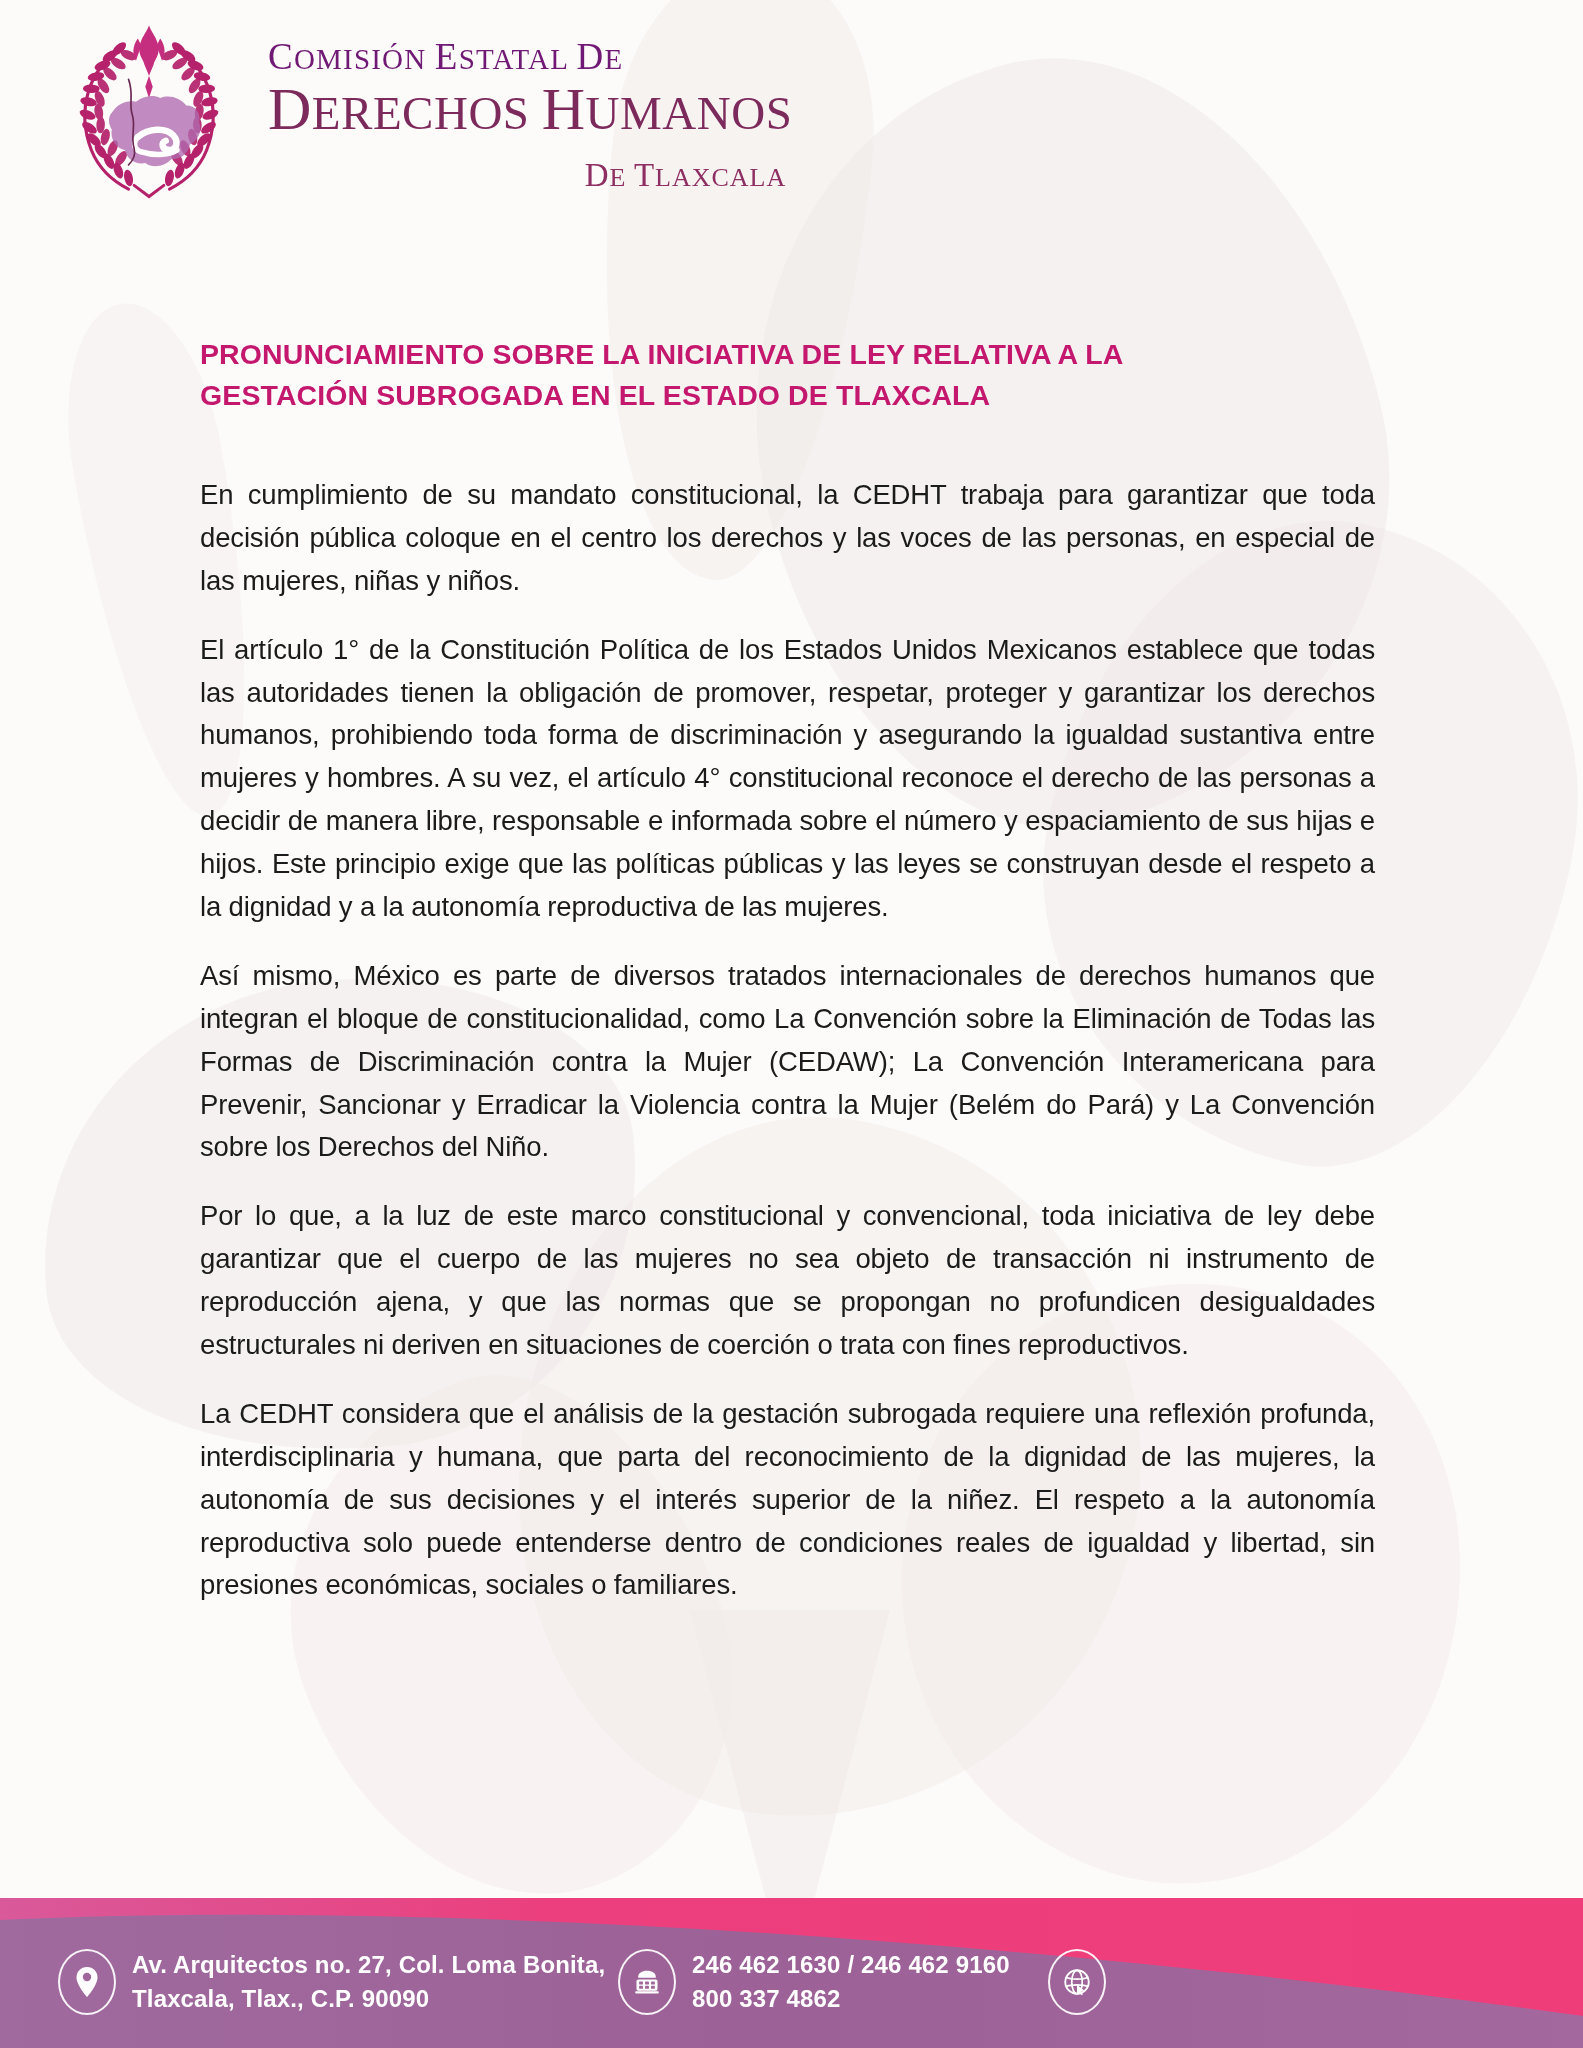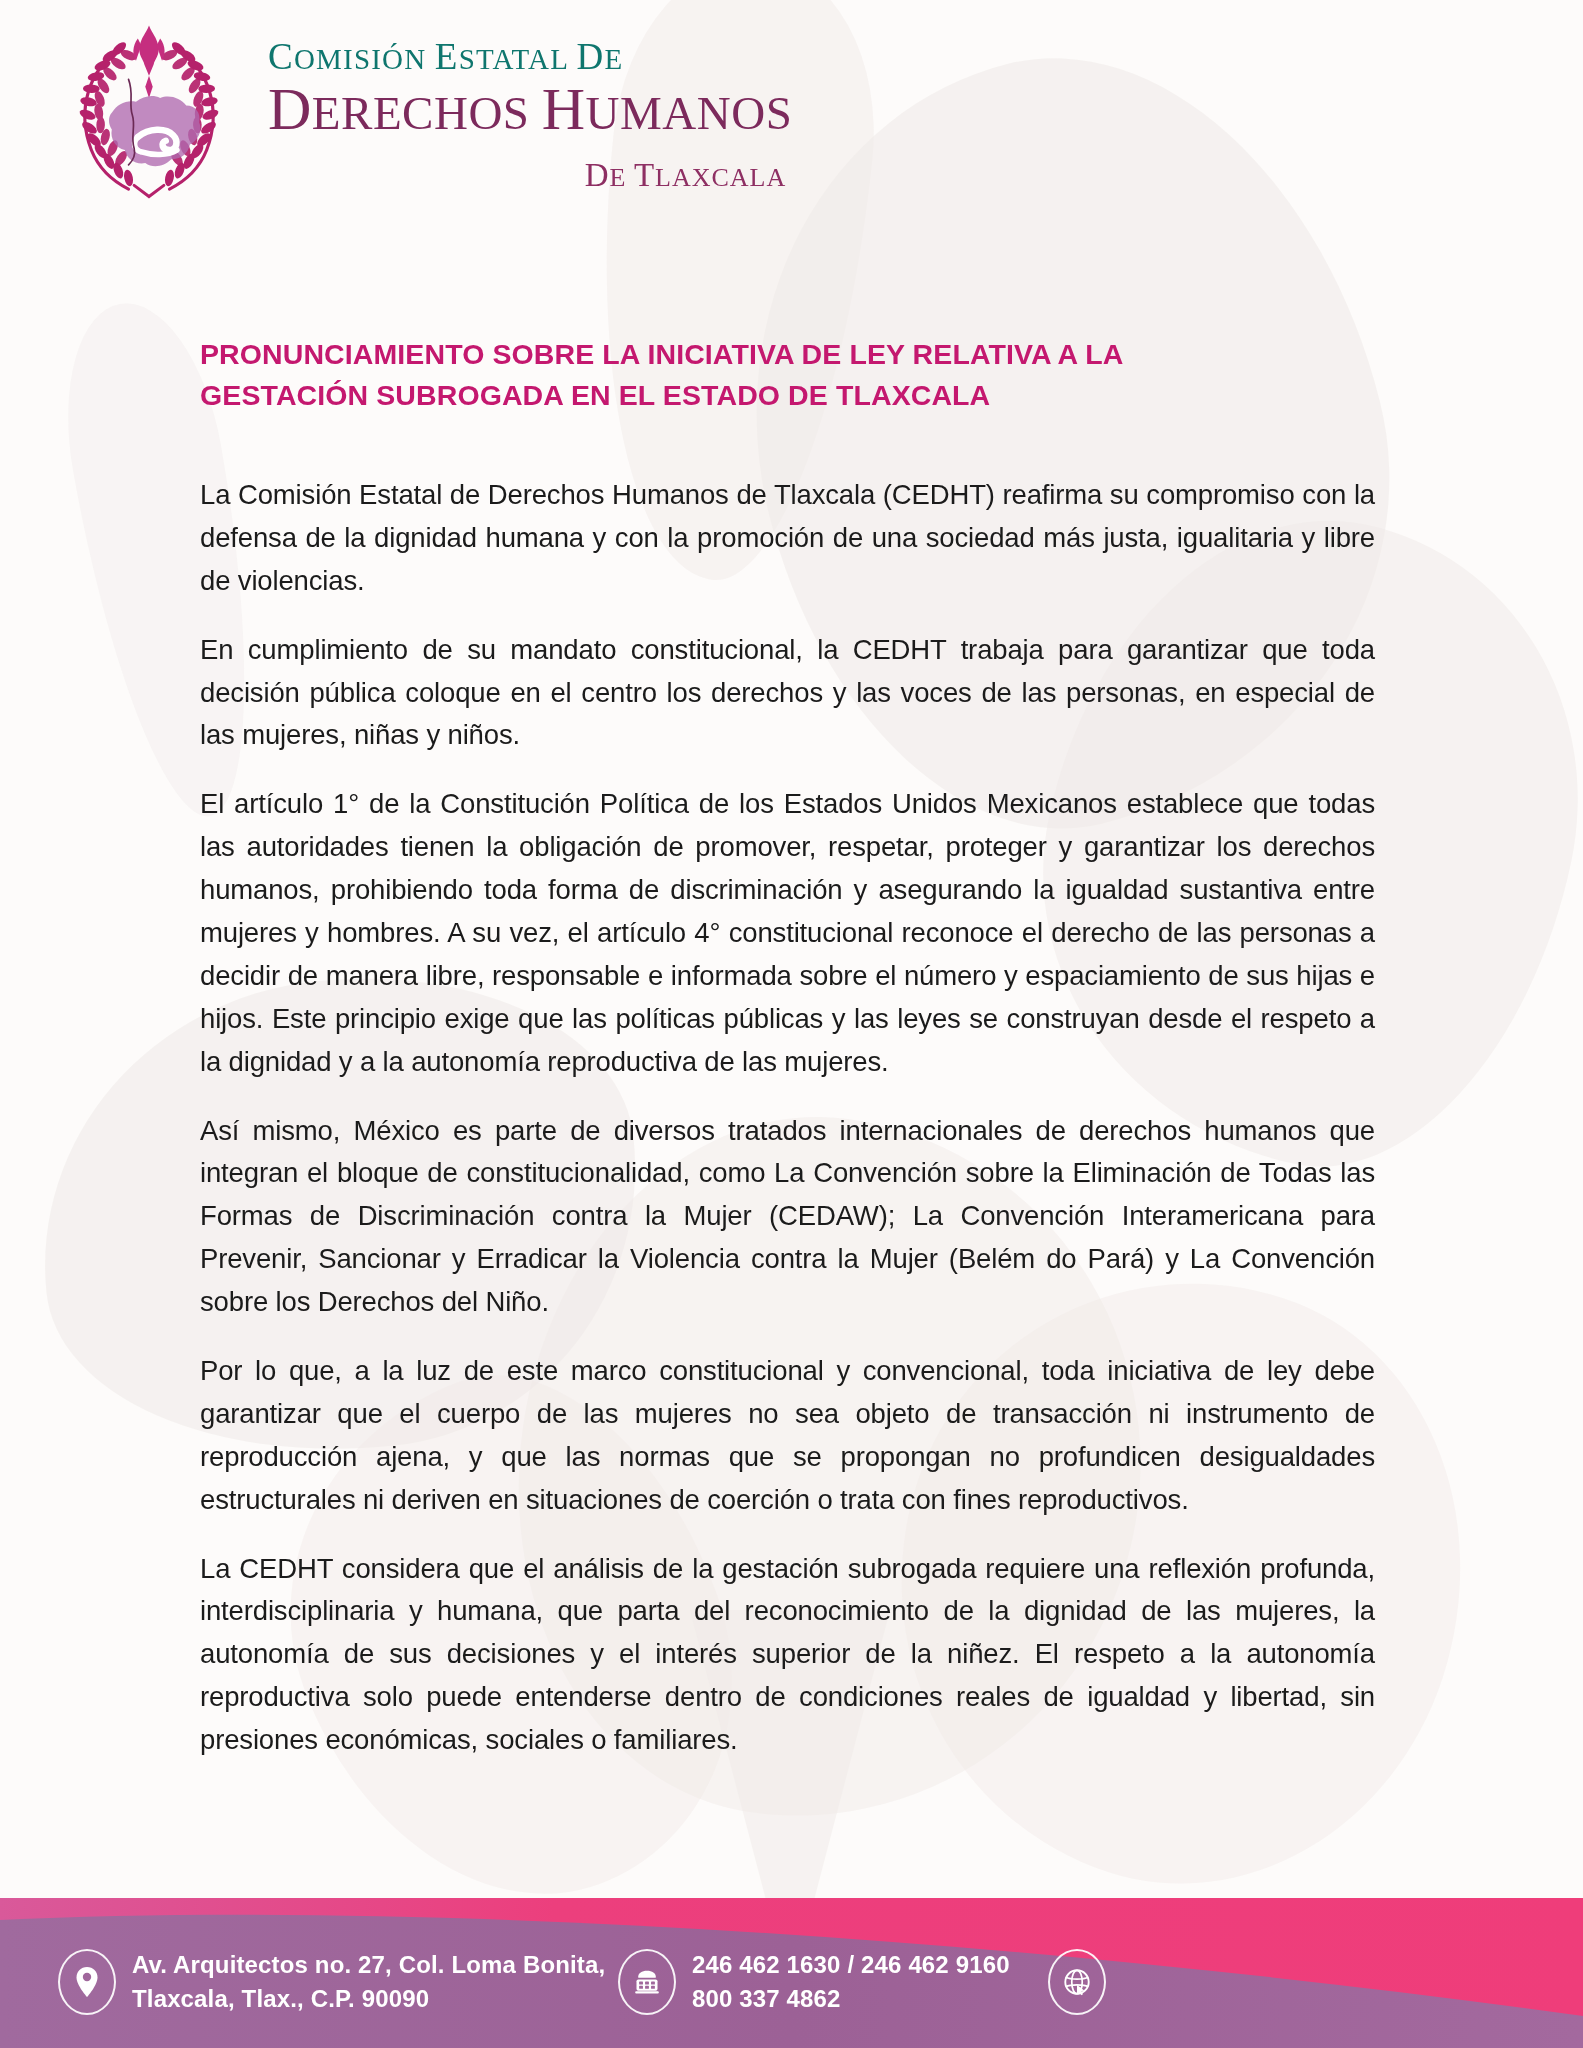--- a/index.html
+++ b/index.html
@@ -96,21 +96,21 @@
     align-items: center;
     gap: 26px;
     z-index: 5;
   }
   .emblem { width: 186px; height: 186px; display: block; }
   .wordmark { line-height: 1; padding-top: 8px; }
   .wm-line1 {
     font-family: "Liberation Serif", serif;
     font-size: 29px;
     letter-spacing: 1.2px;
-    color: #0f766e;
+    color: #701a75;
     white-space: nowrap;
   }
   .wm-line1 .cap { font-size: 37px; }
   .wm-line2 {
     font-family: "Liberation Serif", serif;
     font-size: 47px;
     letter-spacing: .5px;
     color: #7c2a5c;
     margin-top: 4px;
     white-space: nowrap;
@@ -320,21 +320,20 @@
       <div class="wm-line3"><span class="cap">D</span>E <span class="cap">T</span>LAXCALA</div>
     </div>
   </div>
 
   <h1 class="doc-title">
     <span>PRONUNCIAMIENTO SOBRE LA INICIATIVA DE LEY RELATIVA A LA</span>
     <span>GESTACIÓN SUBROGADA EN EL ESTADO DE TLAXCALA</span>
   </h1>
 
   <div class="body-copy">
-    <p>La Comisión Estatal de Derechos Humanos de Tlaxcala (CEDHT) reafirma su compromiso con la defensa de la dignidad humana y con la promoción de una sociedad más justa, igualitaria y libre de violencias.</p>
     <p>En cumplimiento de su mandato constitucional, la CEDHT trabaja para garantizar que toda decisión pública coloque en el centro los derechos y las voces de las personas, en especial de las mujeres, niñas y niños.</p>
     <p>El artículo 1° de la Constitución Política de los Estados Unidos Mexicanos establece que todas las autoridades tienen la obligación de promover, respetar, proteger y garantizar los derechos humanos, prohibiendo toda forma de discriminación y asegurando la igualdad sustantiva entre mujeres y hombres. A su vez, el artículo 4° constitucional reconoce el derecho de las personas a decidir de manera libre, responsable e informada sobre el número y espaciamiento de sus hijas e hijos. Este principio exige que las políticas públicas y las leyes se construyan desde el respeto a la dignidad y a la autonomía reproductiva de las mujeres.</p>
     <p>Así mismo, México es parte de diversos tratados internacionales de derechos humanos que integran el bloque de constitucionalidad, como La Convención sobre la Eliminación de Todas las Formas de Discriminación contra la Mujer (CEDAW); La Convención Interamericana para Prevenir, Sancionar y Erradicar la Violencia contra la Mujer (Belém do Pará) y La Convención sobre los Derechos del Niño.</p>
     <p>Por lo que, a la luz de este marco constitucional y convencional, toda iniciativa de ley debe garantizar que el cuerpo de las mujeres no sea objeto de transacción ni instrumento de reproducción ajena, y que las normas que se propongan no profundicen desigualdades estructurales ni deriven en situaciones de coerción o trata con fines reproductivos.</p>
     <p>La CEDHT considera que el análisis de la gestación subrogada requiere una reflexión profunda, interdisciplinaria y humana, que parta del reconocimiento de la dignidad de las mujeres, la autonomía de sus decisiones y el interés superior de la niñez. El respeto a la autonomía reproductiva solo puede entenderse dentro de condiciones reales de igualdad y libertad, sin presiones económicas, sociales o familiares.</p>
   </div>
 
   <div class="footer">
 
     <svg class="footer-bg" viewBox="0 0 1583 150" preserveAspectRatio="none">

